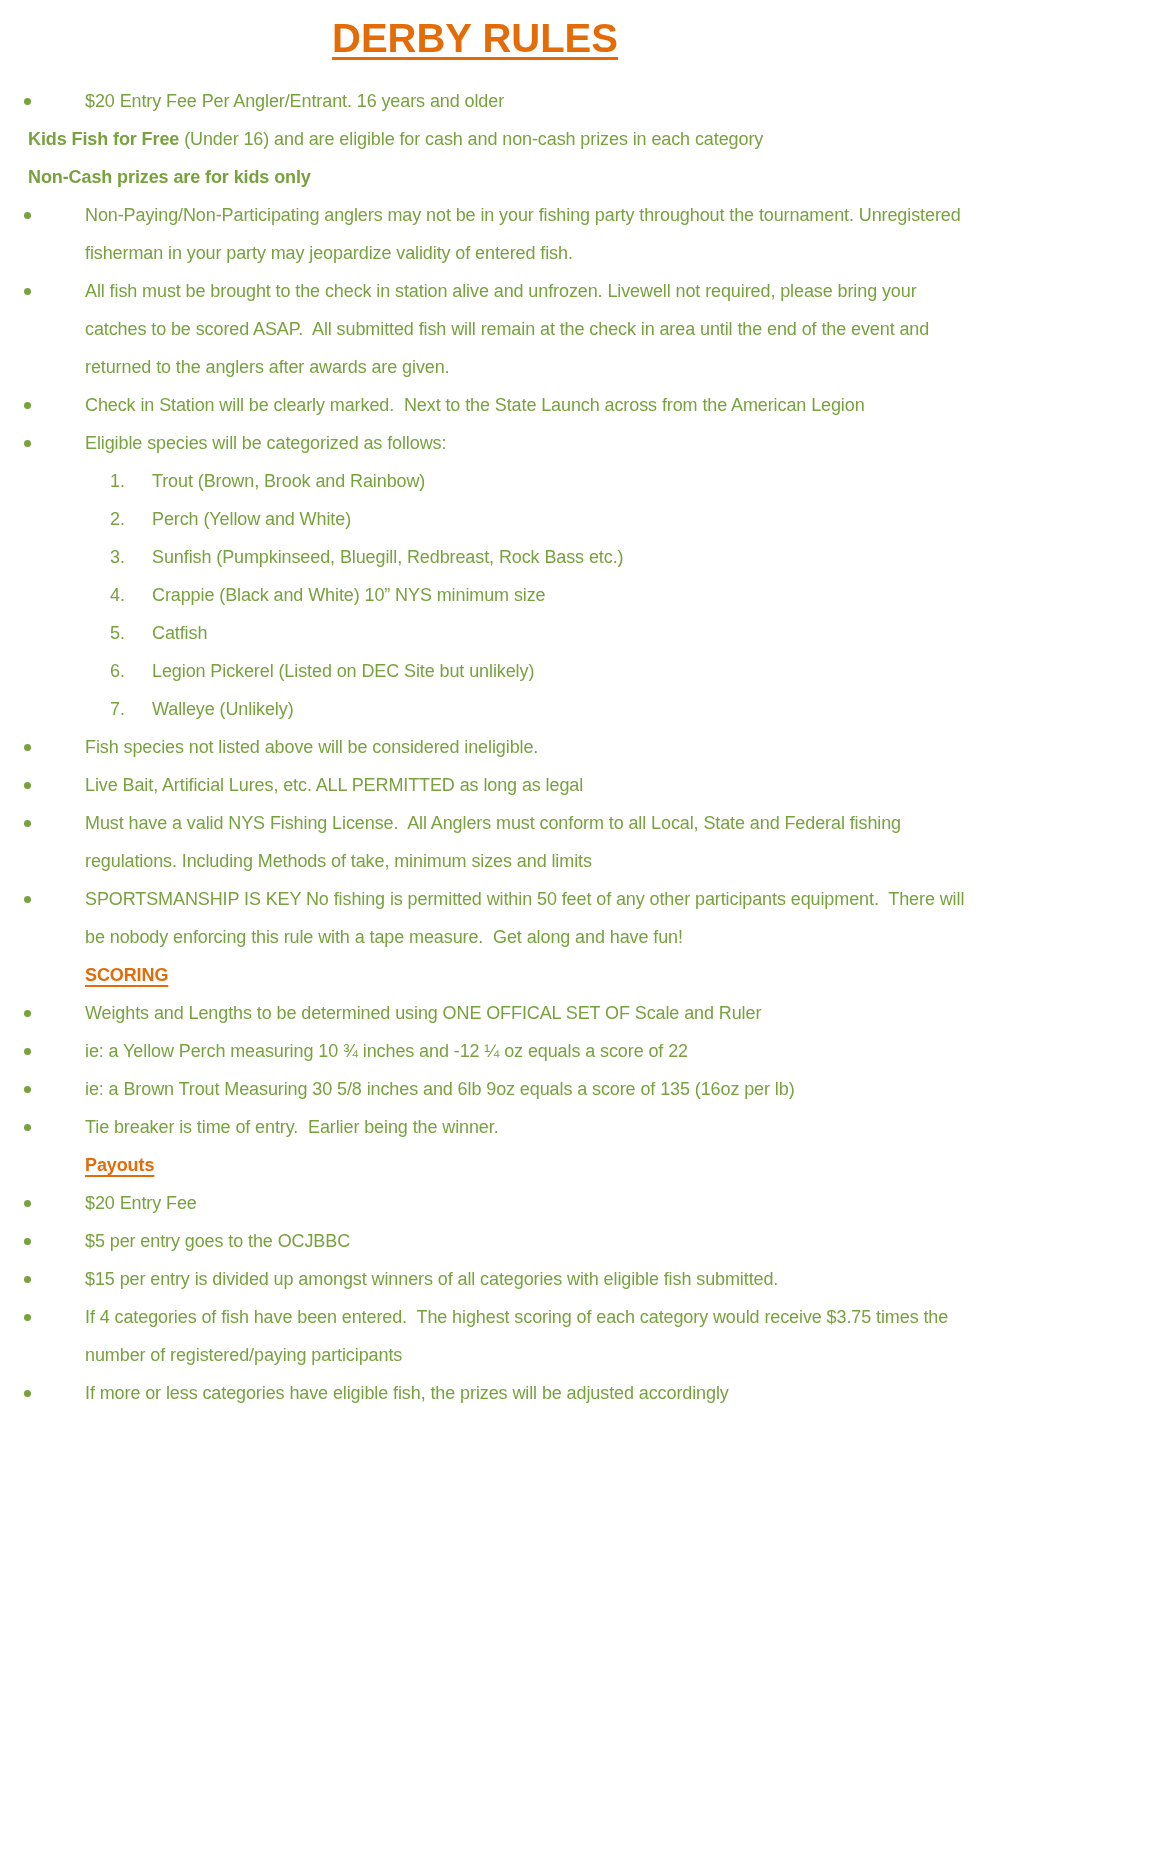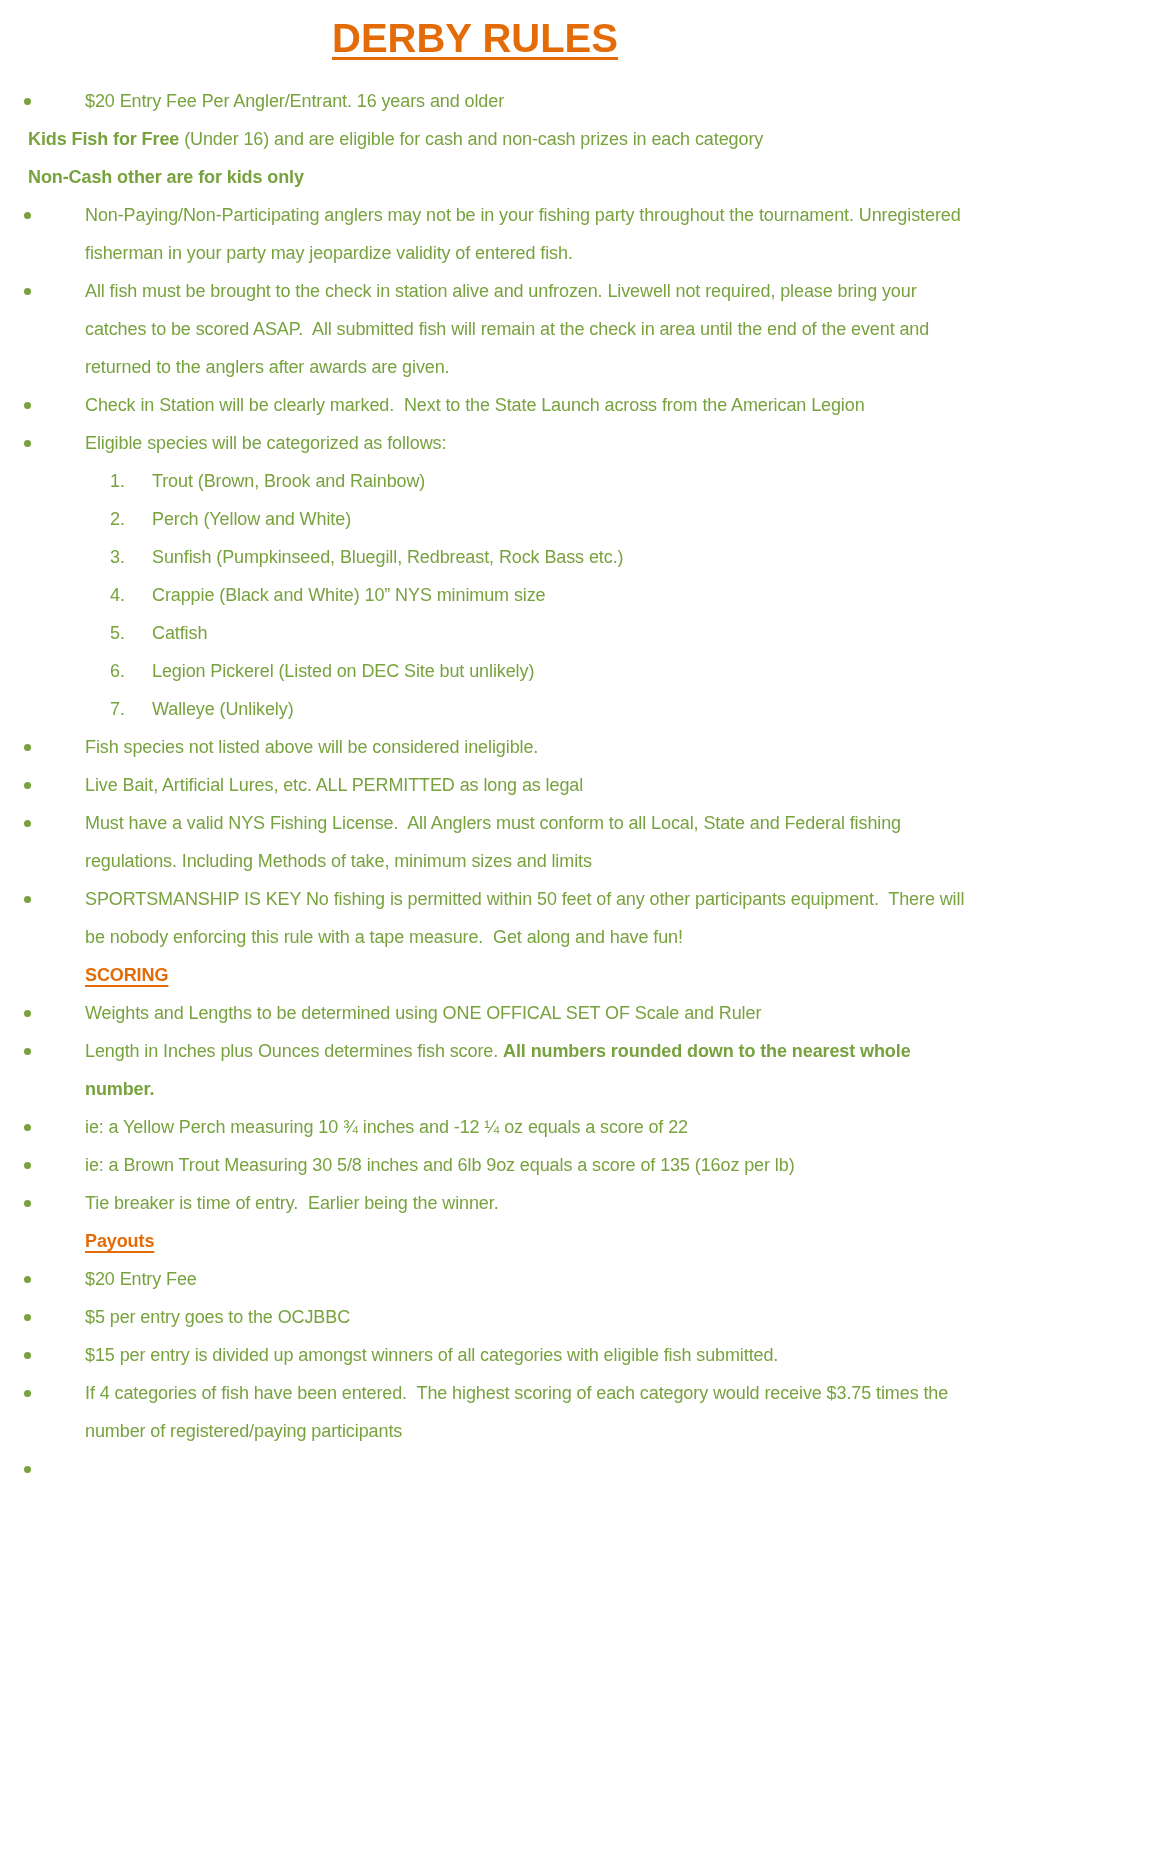--- a/index.html
+++ b/index.html
@@ -55,43 +55,42 @@
 <body style="--orange: #E36C09; --green: #77A23D;">
 
 <div class="page">
   <div class="content-col">
     <h1 class="doc-title">
       <span class="title-text">DERBY RULES</span>
     </h1>
     <div id="content">
         <div class="item bullet"><span class="dot"></span><span class="text"><span class="run">$20 Entry Fee Per Angler/Entrant. 16 years and older</span></span></div>
         <div class="item plain"><span class="text"><span class="run b">Kids Fish for Free</span><span class="run"> (Under 16) and are eligible for cash and non-cash prizes in each category</span></span></div>
-        <div class="item plain"><span class="text"><span class="run b">Non-Cash other are for kids only</span></span></div>
+        <div class="item plain"><span class="text"><span class="run b">Non-Cash prizes are for kids only</span></span></div>
         <div class="item bullet"><span class="dot"></span><span class="text"><span class="run">Non-Paying/Non-Participating anglers may not be in your fishing party throughout the tournament. Unregistered fisherman in your party may jeopardize validity of entered fish.</span></span></div>
         <div class="item bullet"><span class="dot"></span><span class="text"><span class="run">All fish must be brought to the check in station alive and unfrozen. Livewell not required, please bring your catches to be scored ASAP.  All submitted fish will remain at the check in area until the end of the event and returned to the anglers after awards are given.</span></span></div>
         <div class="item bullet"><span class="dot"></span><span class="text"><span class="run">Check in Station will be clearly marked.  Next to the State Launch across from the American Legion</span></span></div>
         <div class="item bullet"><span class="dot"></span><span class="text"><span class="run">Eligible species will be categorized as follows:</span></span></div>
         <div class="item numbered"><span class="num">1.</span><span class="text"><span class="run">Trout (Brown, Brook and Rainbow)</span></span></div>
         <div class="item numbered"><span class="num">2.</span><span class="text"><span class="run">Perch (Yellow and White)</span></span></div>
         <div class="item numbered"><span class="num">3.</span><span class="text"><span class="run">Sunfish (Pumpkinseed, Bluegill, Redbreast, Rock Bass etc.)</span></span></div>
         <div class="item numbered"><span class="num">4.</span><span class="text"><span class="run">Crappie (Black and White) 10” NYS minimum size</span></span></div>
         <div class="item numbered"><span class="num">5.</span><span class="text"><span class="run">Catfish</span></span></div>
         <div class="item numbered"><span class="num">6.</span><span class="text"><span class="run">Legion Pickerel (Listed on DEC Site but unlikely)</span></span></div>
         <div class="item numbered"><span class="num">7.</span><span class="text"><span class="run">Walleye (Unlikely)</span></span></div>
         <div class="item bullet"><span class="dot"></span><span class="text"><span class="run">Fish species not listed above will be considered ineligible.</span></span></div>
         <div class="item bullet"><span class="dot"></span><span class="text"><span class="run">Live Bait, Artificial Lures, etc. ALL PERMITTED as long as legal</span></span></div>
         <div class="item bullet"><span class="dot"></span><span class="text"><span class="run">Must have a valid NYS Fishing License.  All Anglers must conform to all Local, State and Federal fishing regulations. Including Methods of take, minimum sizes and limits</span></span></div>
         <div class="item bullet"><span class="dot"></span><span class="text"><span class="run">SPORTSMANSHIP IS KEY No fishing is permitted within 50 feet of any other participants equipment.  There will be nobody enforcing this rule with a tape measure.  Get along and have fun!</span></span></div>
         <div class="item heading"><span class="text"><span class="run b">SCORING</span></span></div>
         <div class="item bullet"><span class="dot"></span><span class="text"><span class="run">Weights and Lengths to be determined using ONE OFFICAL SET OF Scale and Ruler</span></span></div>
-        <div class="item bullet"><span class="dot"></span><span class="text"><span class="run">Length in Inches plus Ounces determines fish score. </span><span class="run b">All numbers rounded down to the nearest whole number.</span></span></div>
         <div class="item bullet"><span class="dot"></span><span class="text"><span class="run">ie: a Yellow Perch measuring 10 ¾ inches and -12 ¼ oz equals a score of 22</span></span></div>
         <div class="item bullet"><span class="dot"></span><span class="text"><span class="run">ie: a Brown Trout Measuring 30 5/8 inches and 6lb 9oz equals a score of 135 (16oz per lb)</span></span></div>
         <div class="item bullet"><span class="dot"></span><span class="text"><span class="run">Tie breaker is time of entry.  Earlier being the winner.</span></span></div>
         <div class="item heading"><span class="text"><span class="run b">Payouts</span></span></div>
         <div class="item bullet"><span class="dot"></span><span class="text"><span class="run">$20 Entry Fee</span></span></div>
         <div class="item bullet"><span class="dot"></span><span class="text"><span class="run">$5 per entry goes to the OCJBBC</span></span></div>
         <div class="item bullet"><span class="dot"></span><span class="text"><span class="run">$15 per entry is divided up amongst winners of all categories with eligible fish submitted.</span></span></div>
         <div class="item bullet"><span class="dot"></span><span class="text"><span class="run">If 4 categories of fish have been entered.  The highest scoring of each category would receive $3.75 times the number of registered/paying participants</span></span></div>
-        <div class="item bullet"><span class="dot"></span></div>
+        <div class="item bullet"><span class="dot"></span><span class="text"><span class="run">If more or less categories have eligible fish, the prizes will be adjusted accordingly</span></span></div>
       </div>
   </div>
 </div>
 
 </body></html>

